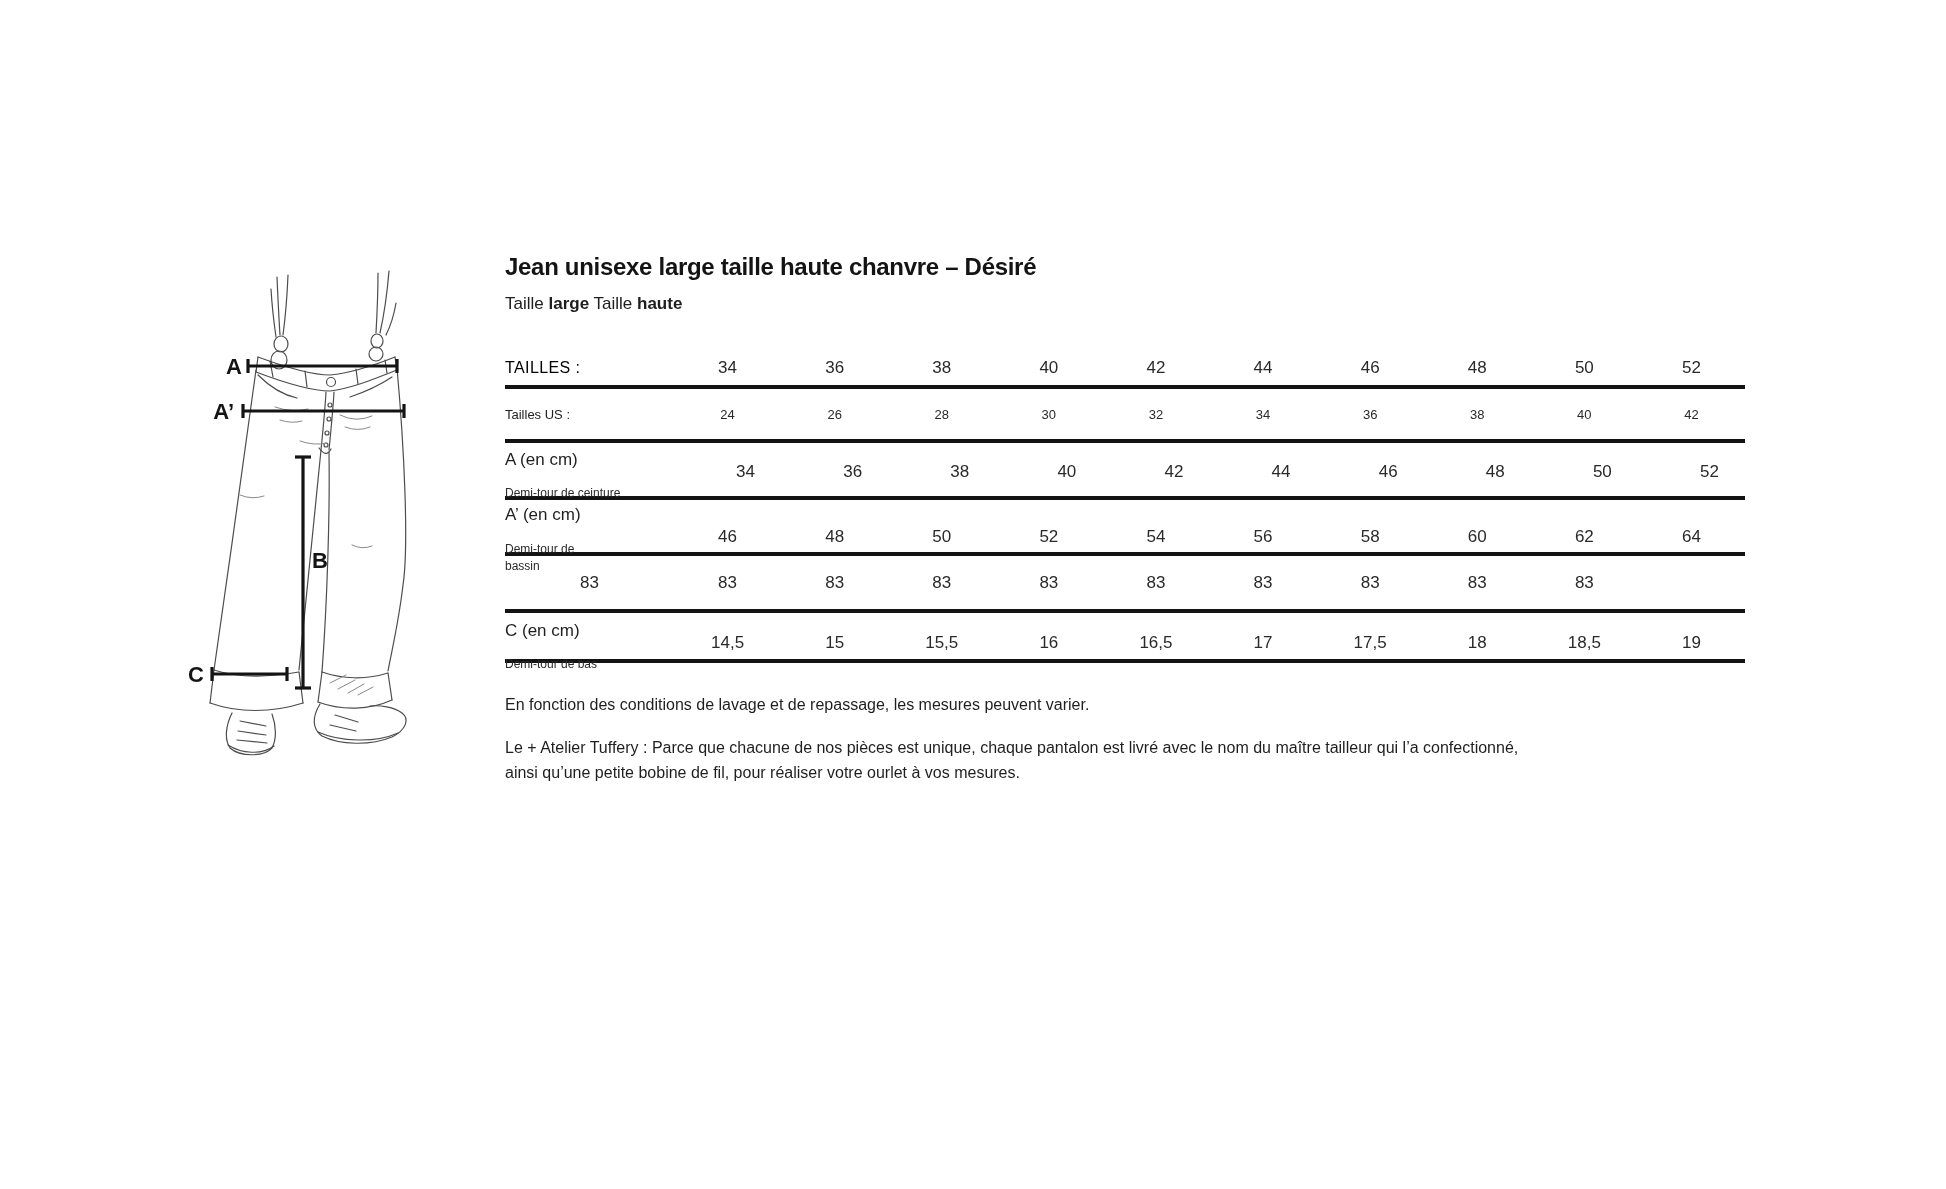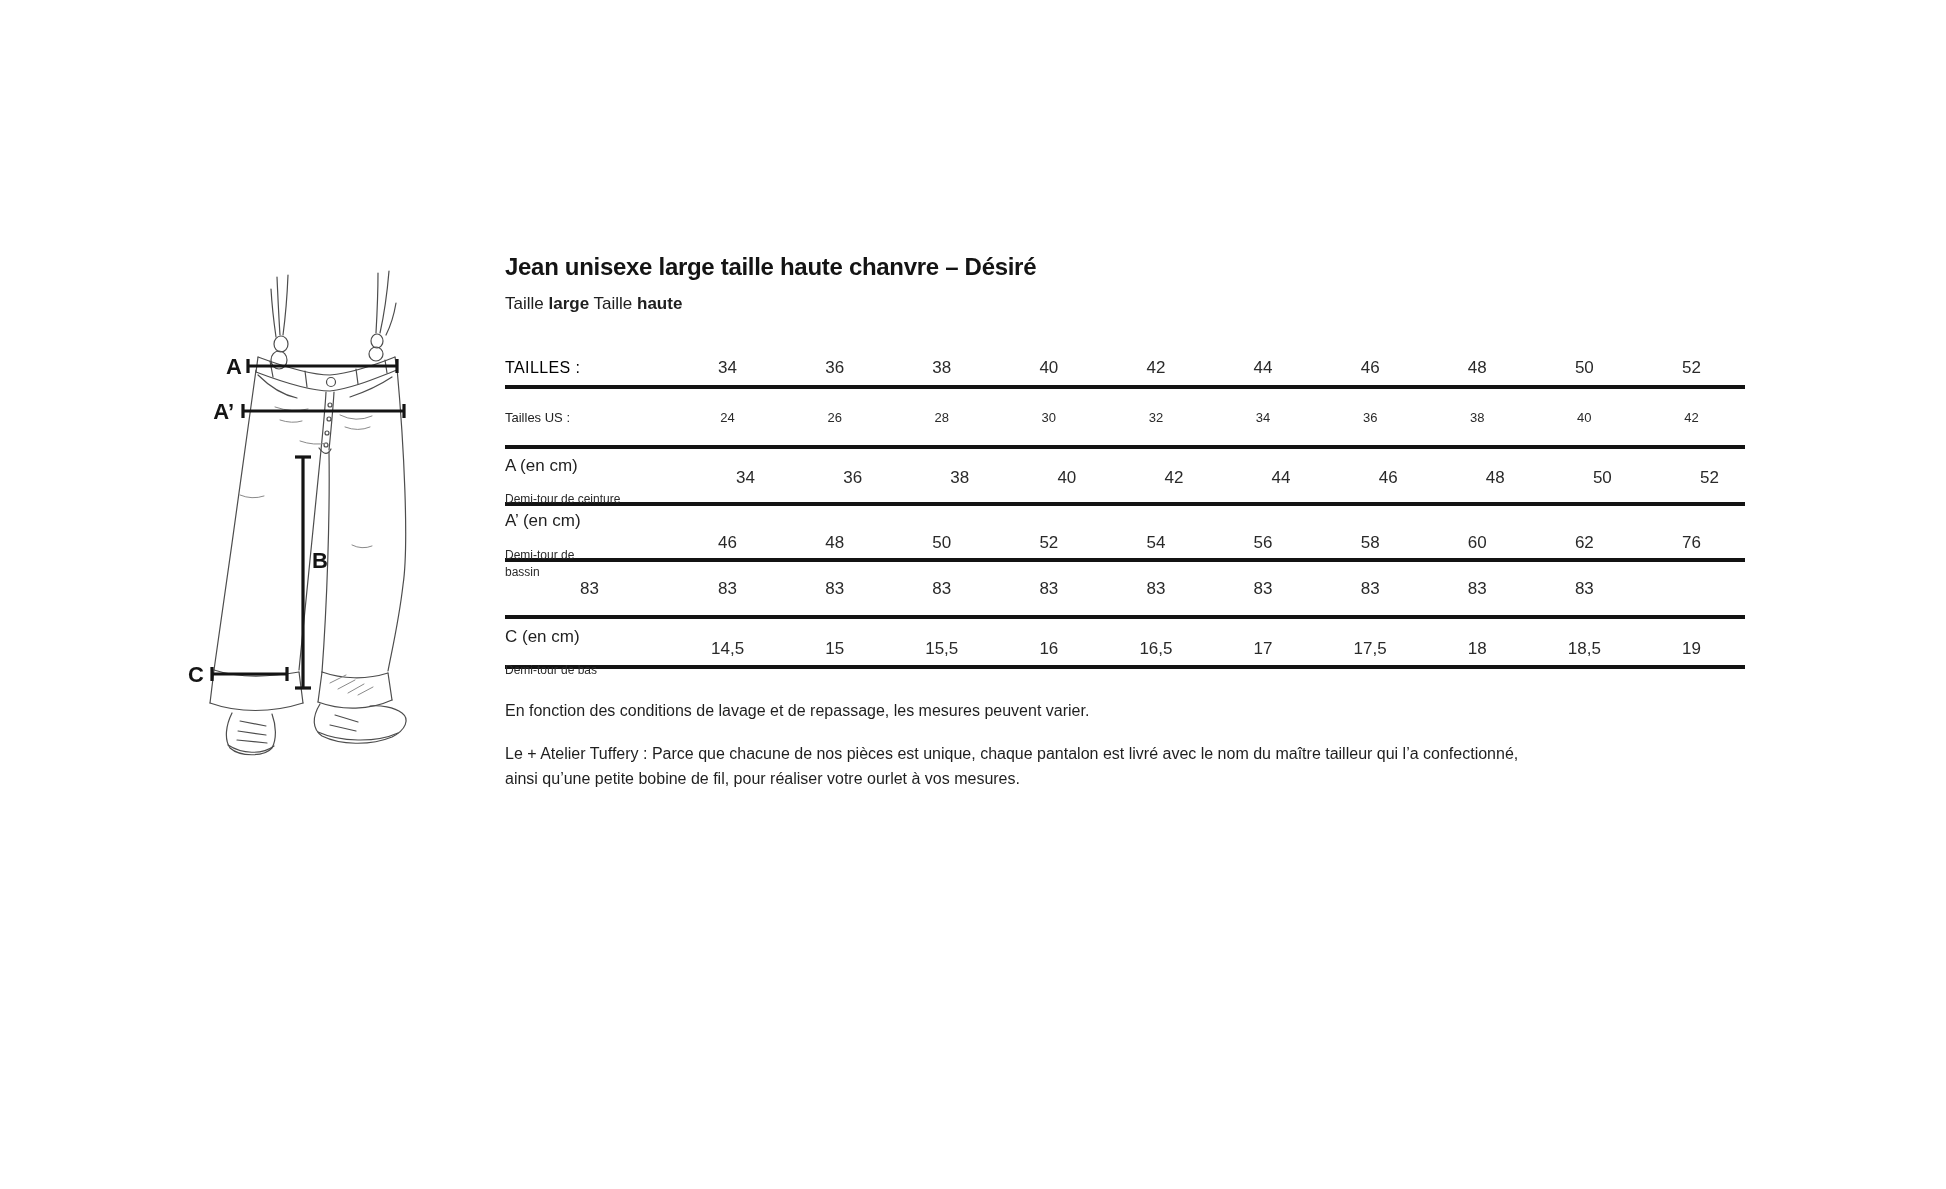--- a/index.html
+++ b/index.html
@@ -33,21 +33,21 @@
     align-items:center;
     border-bottom:4px solid #131313;
   }
   .t-row .cell { text-align:center; font-size:17px; color:#2a2a2a; }
   .label-cell { text-align:left; align-self:stretch; }
 
   .row-header { height:39px; }
   .row-header .label-cell { font-size:16px; letter-spacing:0.4px; color:#000000; align-self:center; }
   .row-header .cell { font-size:17px; }
 
-  .row-us { height:60px; }
+  .row-us { height:54px; }
   .row-us .label-cell { font-size:13px; color:#222; align-self:center; }
   .row-us .cell { font-size:13px; }
 
   .main-label { display:block; font-size:17px; color:#1f1f1f; line-height:20px; }
   .sub-label { display:block; font-size:12px; color:#2a2a2a; line-height:15px; margin-top:16px; }
   .sub-label + .sub-label { margin-top:1px; }
 
   .row-a { height:57px;gap:36px; } .row-a .label-cell { padding-top:7px; }
   .row-aprime { height:56px; } .row-aprime .label-cell { padding-top:5px; }
   .row-aprime .sub-label { line-height:16px; }
@@ -228,21 +228,21 @@
       </div>
       <div class="cell">46</div>
       <div class="cell">48</div>
       <div class="cell">50</div>
       <div class="cell">52</div>
       <div class="cell">54</div>
       <div class="cell">56</div>
       <div class="cell">58</div>
       <div class="cell">60</div>
       <div class="cell">62</div>
-      <div class="cell">76</div>
+      <div class="cell">64</div>
     </div>
 
     <div class="t-row row-b">
       <div class="cell">83</div>
       <div class="cell">83</div>
       <div class="cell">83</div>
       <div class="cell">83</div>
       <div class="cell">83</div>
       <div class="cell">83</div>
       <div class="cell">83</div>

